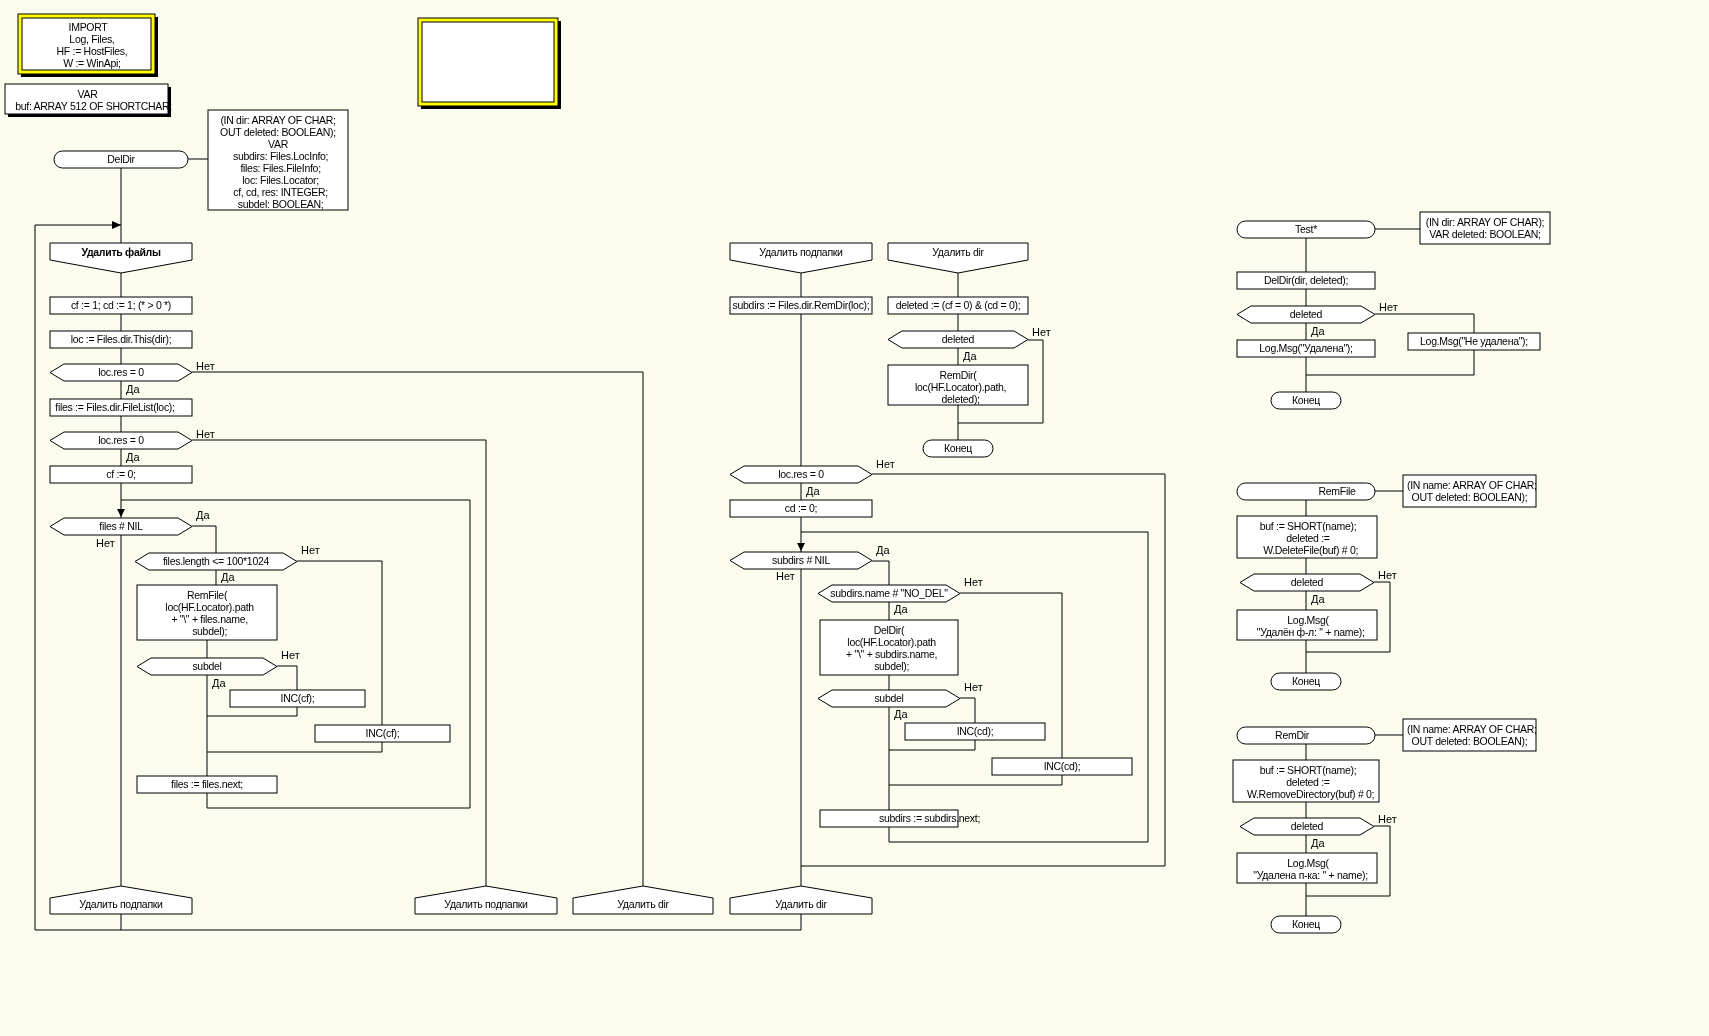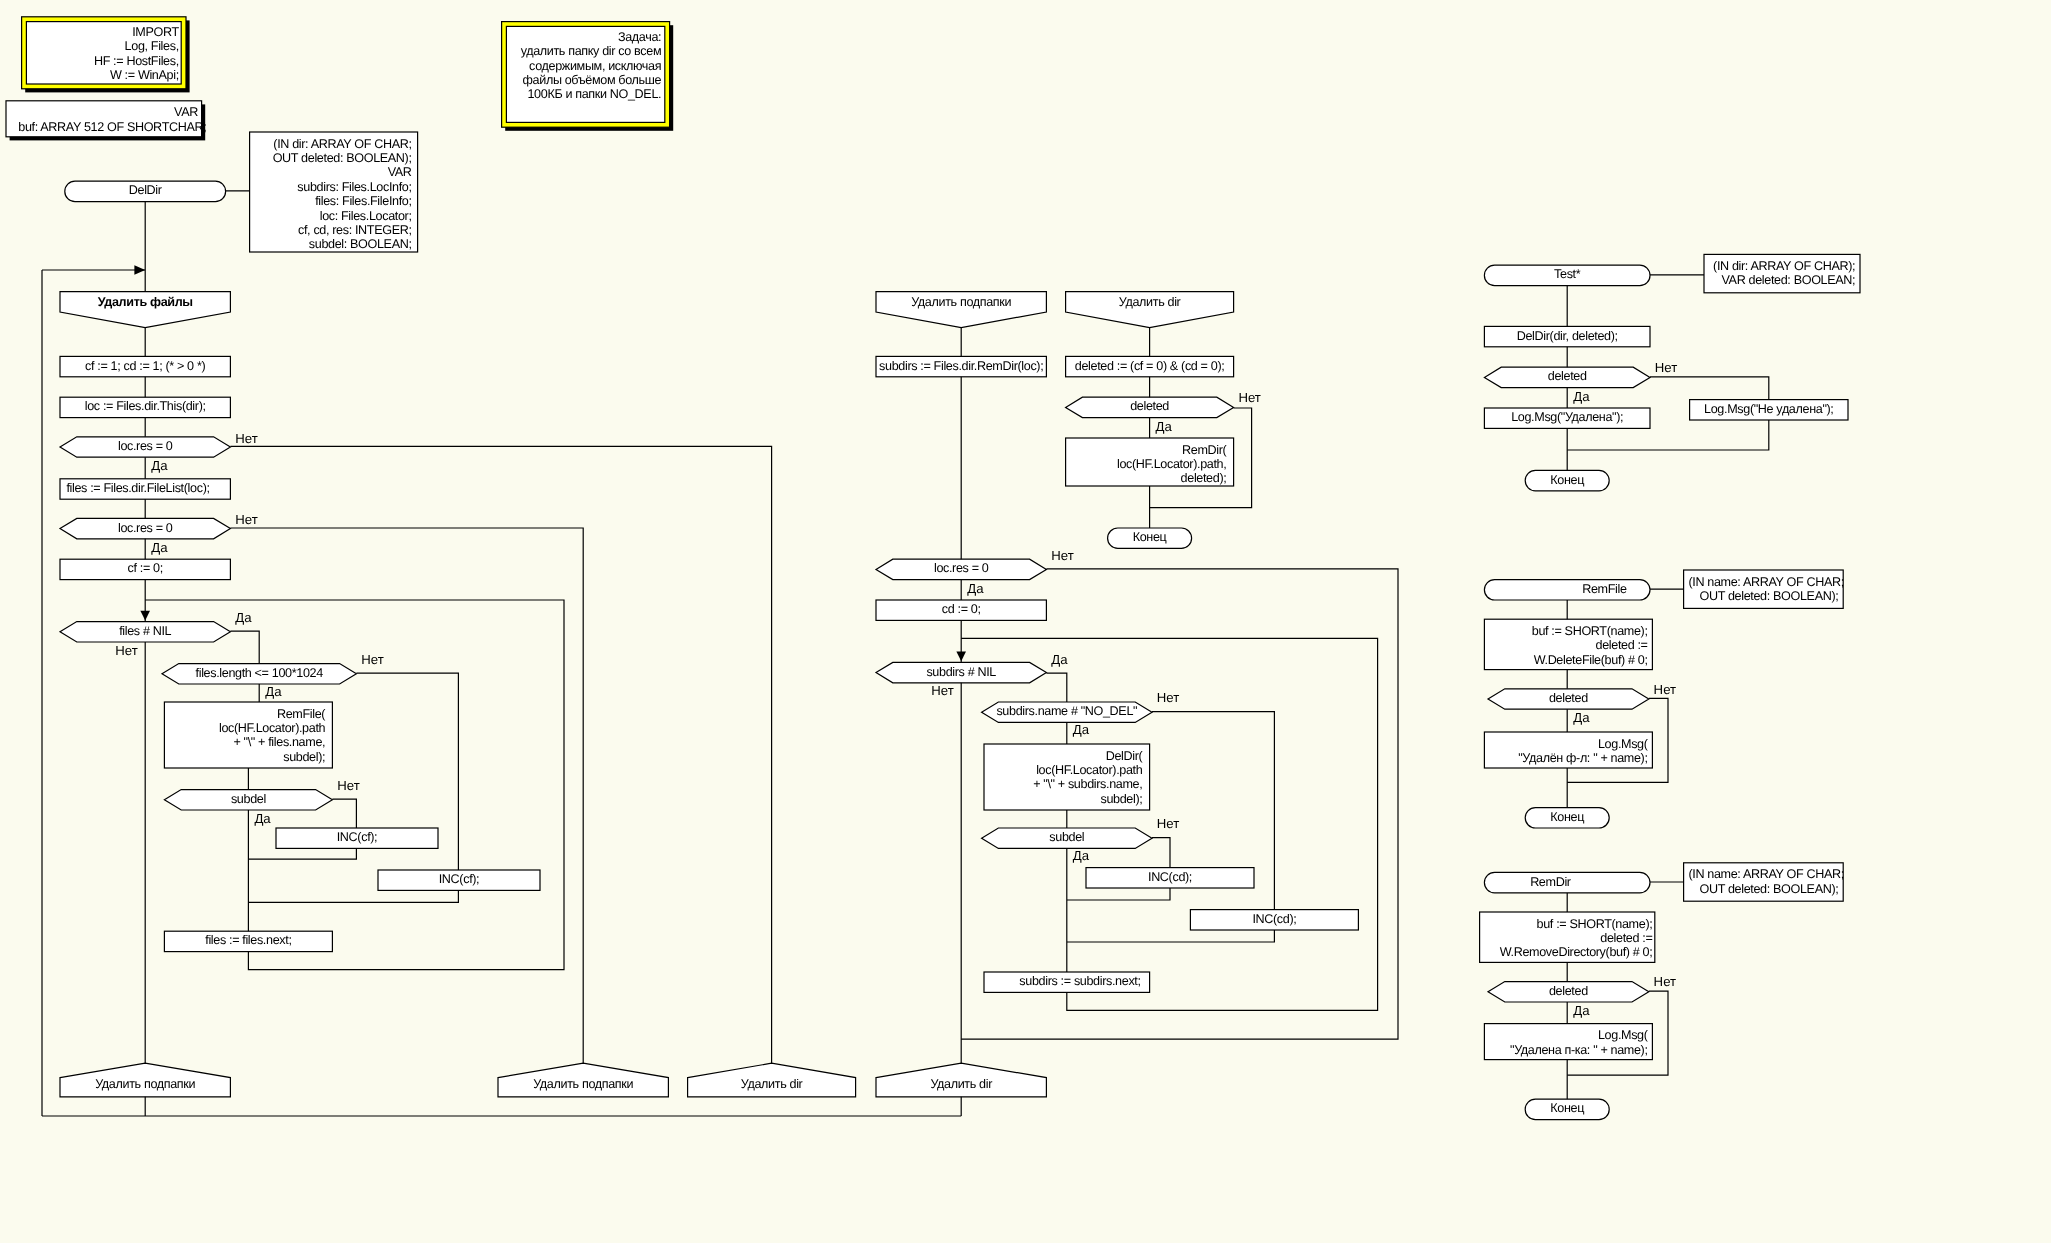--- a/index.html
+++ b/index.html
@@ -2,21 +2,21 @@
 <html><head>
 <meta charset="utf-8">
 <style>
   html,body{margin:0;padding:0;background:#fbfbee;}
   .stage{position:relative;width:1709px;height:1036px;background:#fbfbee;
          font-family:"Liberation Sans",sans-serif;color:#000;overflow:hidden;}
   .stage svg{position:absolute;left:0;top:0;}
   .t{position:absolute;font-size:10.5px;letter-spacing:-0.3px;line-height:17px;
      text-align:center;white-space:nowrap;}
   .pre{position:absolute;font-size:10.5px;letter-spacing:-0.3px;line-height:12px;
-       text-align:right;white-space:pre;}
+       text-align:center;white-space:pre;}
   .lbl{position:absolute;font-size:11px;line-height:11px;white-space:nowrap;}
 </style>
 </head>
 <body>
 
 <div class="stage">
 
 <svg width="1709" height="1036" viewBox="0 0 1709 1036">
 
   <g stroke="#000" stroke-width="1" fill="none">
@@ -115,25 +115,20 @@
     <polygon points="1240,826.5 1254,818 1360,818 1374,826.5 1360,835 1254,835"></polygon>
   </g>
 </svg>
 
 <div class="pre" style="left:27px;top:21px;width:122px;">IMPORT
    Log, Files,
    HF := HostFiles,
    W := WinApi;</div>
 <div class="pre" style="left:10px;top:88px;width:155px;">VAR
   buf: ARRAY 512 OF SHORTCHAR;</div>
-<div class="pre" style="left:427px;top:25px;width:124px;">Задача:
-удалить папку dir со всем
-содержимым, исключая
-файлы объёмом больше
-100КБ и папки NO_DEL.</div>
 
 <div class="t" style="left:54px;top:151px;width:134px;height:17px;">DelDir</div>
 <div class="pre" style="left:213px;top:114px;width:130px;">(IN dir: ARRAY OF CHAR;
 OUT deleted: BOOLEAN);
 VAR
   subdirs: Files.LocInfo;
   files: Files.FileInfo;
   loc: Files.Locator;
   cf, cd, res: INTEGER;
   subdel: BOOLEAN;</div>
@@ -163,21 +158,21 @@
 <div class="t" style="left:730px;top:500px;width:142px;height:17px;">cd := 0;</div>
 <div class="t" style="left:730px;top:552px;width:142px;height:17px;">subdirs # NIL</div>
 <div class="t" style="left:818px;top:585px;width:142px;height:17px;">subdirs.name # "NO_DEL"</div>
 <div class="pre" style="left:826px;top:624px;width:126px;">DelDir(
   loc(HF.Locator).path
   + "\" + subdirs.name,
   subdel);</div>
 <div class="t" style="left:818px;top:690px;width:142px;height:17px;">subdel</div>
 <div class="t" style="left:905px;top:723px;width:140px;height:17px;">INC(cd);</div>
 <div class="t" style="left:992px;top:758px;width:140px;height:17px;">INC(cd);</div>
-<div class="t" style="left:820px;top:810px;width:160px;height:17px;">subdirs := subdirs.next;</div>
+<div class="t" style="left:820px;top:810px;width:160px;height:17px;text-align:right;">subdirs := subdirs.next;</div>
 <div class="t" style="left:730px;top:896px;width:142px;height:17px;">Удалить dir</div>
 
 <div class="t" style="left:888px;top:244px;width:140px;height:17px;">Удалить dir</div>
 <div class="t" style="left:888px;top:297px;width:140px;height:17px;">deleted := (cf = 0) &amp; (cd = 0);</div>
 <div class="t" style="left:888px;top:331px;width:140px;height:17px;">deleted</div>
 <div class="pre" style="left:894px;top:369px;width:128px;">RemDir(
   loc(HF.Locator).path,
   deleted);</div>
 <div class="t" style="left:923px;top:440px;width:70px;height:17px;">Конец</div>
 

